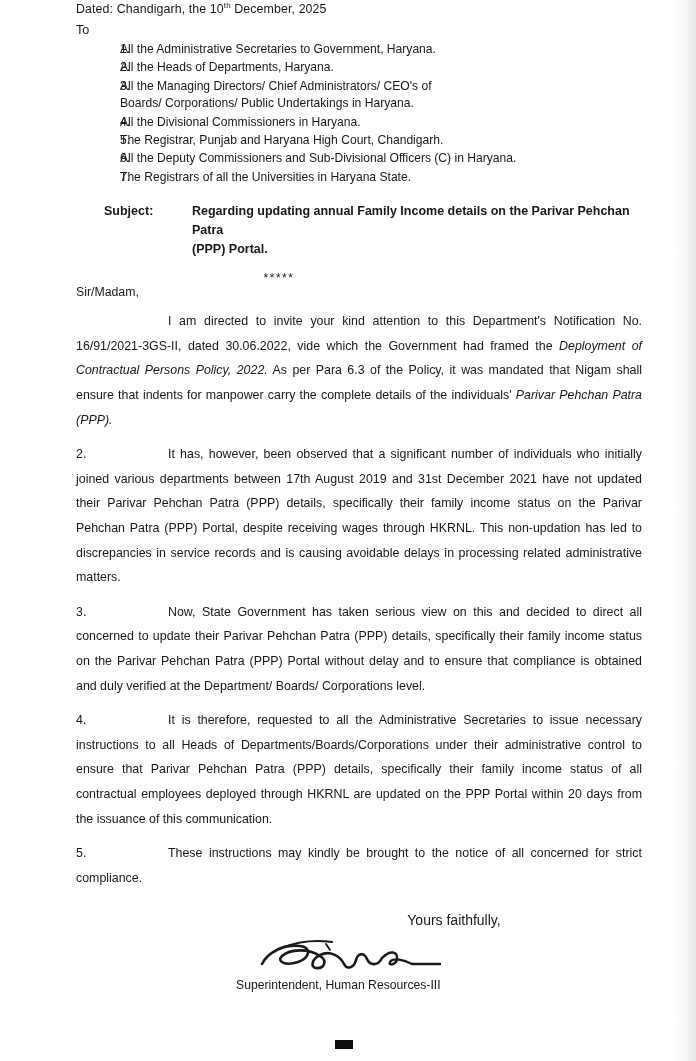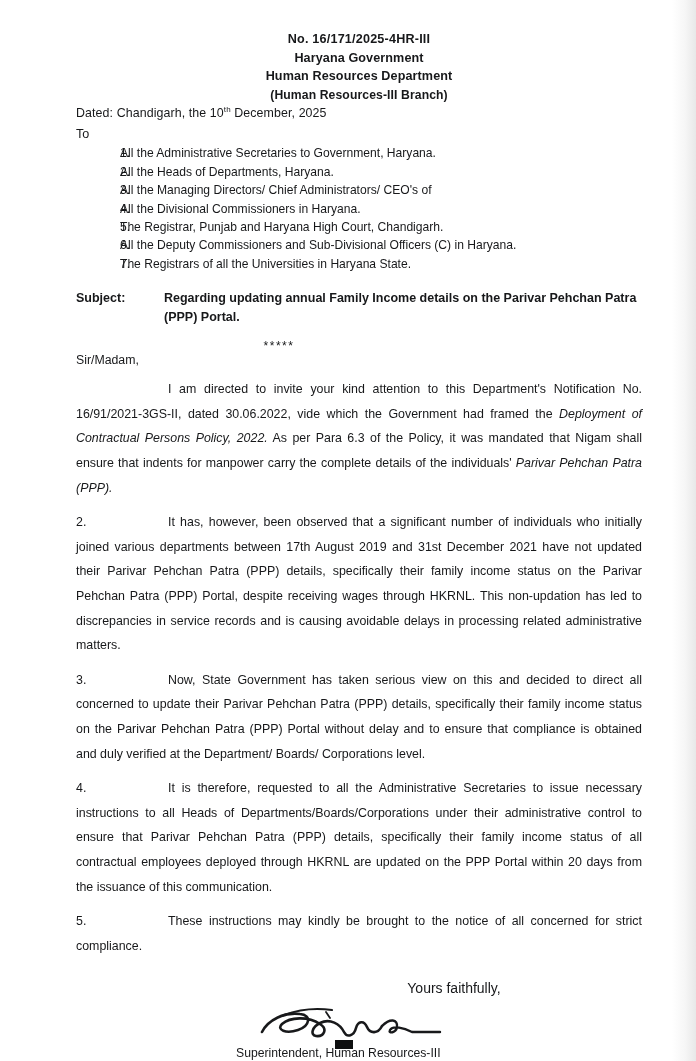--- a/index.html
+++ b/index.html
@@ -88,20 +88,21 @@
   }
   .addressee .txt .l2 { display: block; }
 
   
   .subject-row {
     display: flex;
     margin-top: 16px;
     font-weight: bold;
     font-size: 12.5px;
     line-height: 19px;
+    margin-left: 28px;
   }
   .subject-row .sub-label {
     flex: 0 0 88px;
     width: 88px;
   }
   .subject-row .sub-text {
     flex: 1 1 auto;
   }
   .subject-row .sub-text .l2 { display: block; }
 
@@ -181,26 +182,20 @@
 </style>
 </head>
 <body>
 
 <div class="page">
 
   <div class="page-edge"></div>
 
   <div class="content">
 
-    <div class="letterhead">
-      <div class="ref-no">No. 16/171/2025-4HR-III</div>
-      <div>Haryana Government</div>
-      <div>Human Resources Department</div>
-      <div class="branch">(Human Resources-III Branch)</div>
-    </div>
 
     <div class="dated-line"><span>Dated: Chandigarh, the 10</span><sup>th</sup><span> December, 2025</span></div>
 
     <div class="to-label">To</div>
 
     <ul class="addressee-list">
       <li class="addressee">
         <span class="num">1.</span>
         <span class="txt">
           <span>All the Administrative Secretaries to Government, Haryana.</span>
@@ -209,20 +204,21 @@
       <li class="addressee">
         <span class="num">2.</span>
         <span class="txt">
           <span>All the Heads of Departments, Haryana.</span>
         </span>
       </li>
       <li class="addressee">
         <span class="num">3.</span>
         <span class="txt">
           <span>All the Managing Directors/ Chief Administrators/ CEO's of</span>
+          <span class="l2">Boards/ Corporations/ Public Undertakings in Haryana.</span>
         </span>
       </li>
       <li class="addressee">
         <span class="num">4.</span>
         <span class="txt">
           <span>All the Divisional Commissioners in Haryana.</span>
         </span>
       </li>
       <li class="addressee">
         <span class="num">5.</span>

